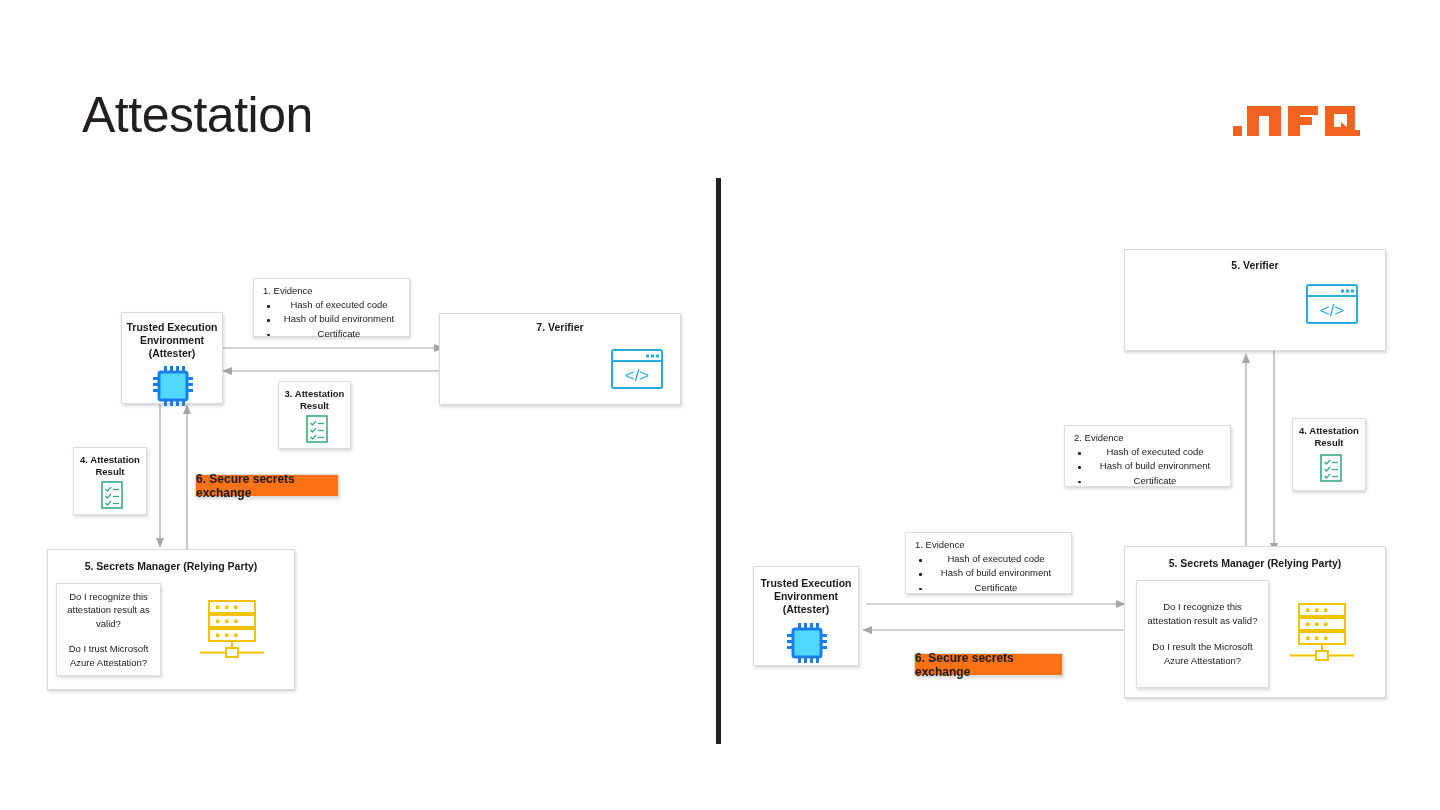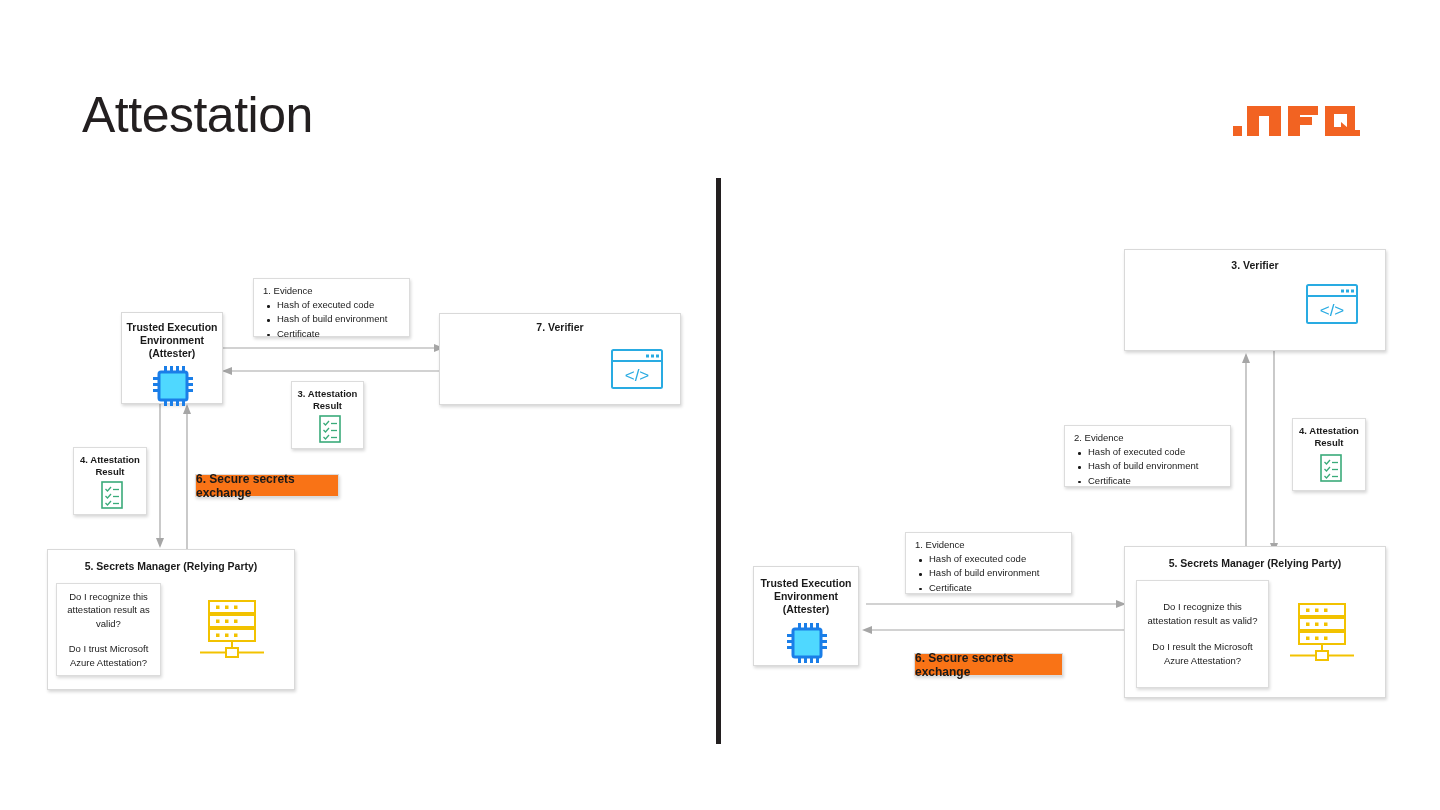--- a/index.html
+++ b/index.html
@@ -47,21 +47,21 @@
     box-shadow:1px 2px 3px rgba(0,0,0,.15);
     box-sizing:border-box;display:flex;align-items:center;justify-content:center;
     text-align:center;font-size:9.5px;color:#1a1a1a;line-height:1.45;padding:4px 6px;
   }
   .evidence{
     position:absolute;background:#fff;border:1px solid #dcdcdc;
     box-shadow:1px 2px 3px rgba(0,0,0,.16);
     box-sizing:border-box;padding:6px 8px 6px 9px;
   }
   .evidence .ev-title{font-size:9.5px;font-weight:normal;margin-bottom:2px;color:#1a1a1a;}
-  .evidence ul{margin:0;padding:0 0 0 14px;list-style:none;}
+  .evidence ul{margin:0;padding:0 0 0 14px;list-style:none;text-align:center;}
   .evidence li{font-size:9.5px;color:#1a1a1a;line-height:1.5;position:relative;}
   .evidence li:before{
     content:"";position:absolute;left:-10px;top:7px;width:2.5px;height:2.5px;
     background:#1a1a1a;border-radius:50%;
   }
   .chip-label{
     position:absolute;background:#f97316;border:1px solid #dcdcdc;
     box-shadow:1px 2px 3px rgba(0,0,0,.16);box-sizing:border-box;
     display:flex;align-items:center;justify-content:center;
     font-size:12px;font-weight:bold;color:#1a1a1a;
@@ -180,21 +180,21 @@
         <g fill="#29abe2">
           <rect x="36" y="6.5" width="3" height="3"></rect>
             <rect x="41" y="6.5" width="3" height="3"></rect>
           <rect x="46" y="6.5" width="3" height="3"></rect>
         </g>
         <text x="27" y="33" font-family="'Liberation Sans',sans-serif" font-size="17" fill="#29abe2" text-anchor="middle">&lt;/&gt;</text>
       </svg>
     </div>
   </div>
 
-  <div class="small-card" style="left:291px;top:381px;width:73px;height:68px;">
+  <div class="small-card" style="left:278px;top:381px;width:73px;height:68px;">
     <div class="sc-title">
       <span>3. Attestation</span><br>
       <span>Result</span>
     </div>
     <div class="ico" style="left:26px;top:32px;">
       <svg width="24" height="30" viewBox="0 0 24 30">
         <rect x="2" y="2" width="20" height="26" fill="none" stroke="#3aab7a" stroke-width="1.6"></rect>
         <g stroke="#3aab7a" stroke-width="1.3" fill="none">
           <path d="M5.5 9 l2 2 l3.5 -4"></path>
           <path d="M5.5 16 l2 2 l3.5 -4"></path>
@@ -281,21 +281,21 @@
     </svg>
   </div>
   <div class="arrow" style="left:1266px;top:349px;">
     <svg width="18" height="206">
       <line x1="8" y1="0" x2="8" y2="196" stroke="#a6a6a6" stroke-width="1.2"></line>
       <polygon points="8,204 4,194 12,194" fill="#a6a6a6"></polygon>
     </svg>
   </div>
 
   <div class="node" style="left:1124px;top:249px;width:262px;height:102px;">
-    <div class="node-title" style="top:9px;">3. Verifier</div>
+    <div class="node-title" style="top:9px;">5. Verifier</div>
     <div class="ico" style="left:180px;top:33px;">
       <svg width="54" height="42" viewBox="0 0 54 42">
         <rect x="2" y="2" width="50" height="38" rx="1.5" fill="none" stroke="#29abe2" stroke-width="2"></rect>
         <line x1="2" y1="13" x2="52" y2="13" stroke="#29abe2" stroke-width="2"></line>
         <g fill="#29abe2">
           <rect x="36" y="6.5" width="3" height="3"></rect>
             <rect x="41" y="6.5" width="3" height="3"></rect>
           <rect x="46" y="6.5" width="3" height="3"></rect>
         </g>
         <text x="27" y="33" font-family="'Liberation Sans',sans-serif" font-size="17" fill="#29abe2" text-anchor="middle">&lt;/&gt;</text>

